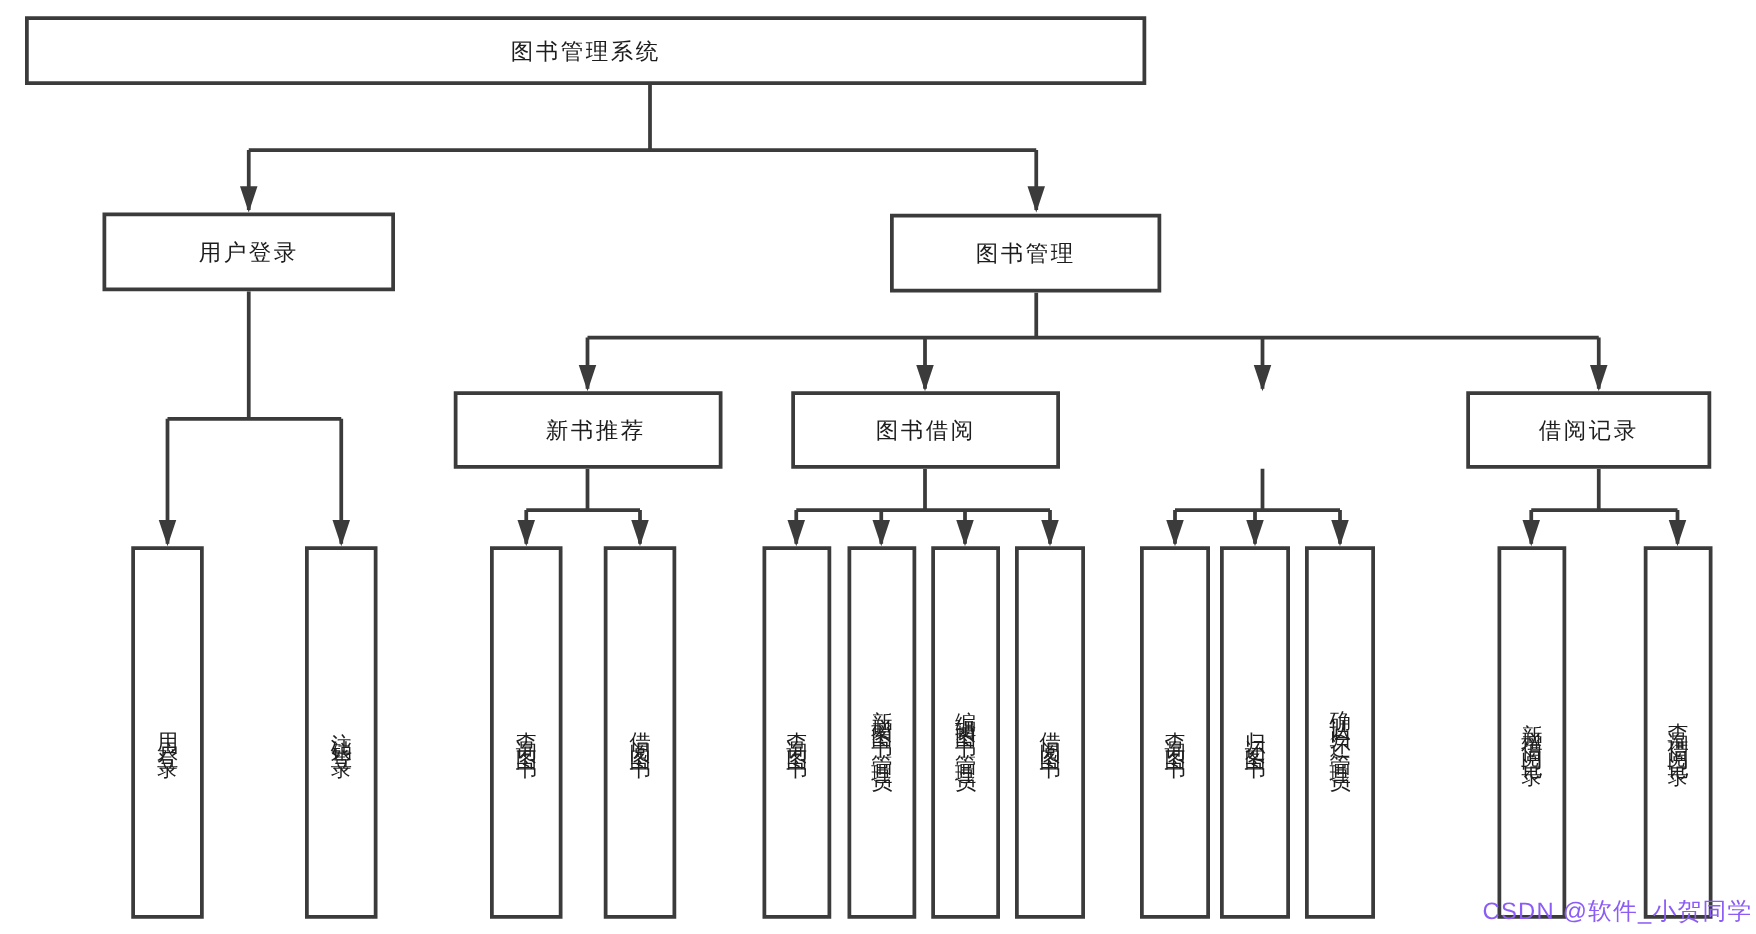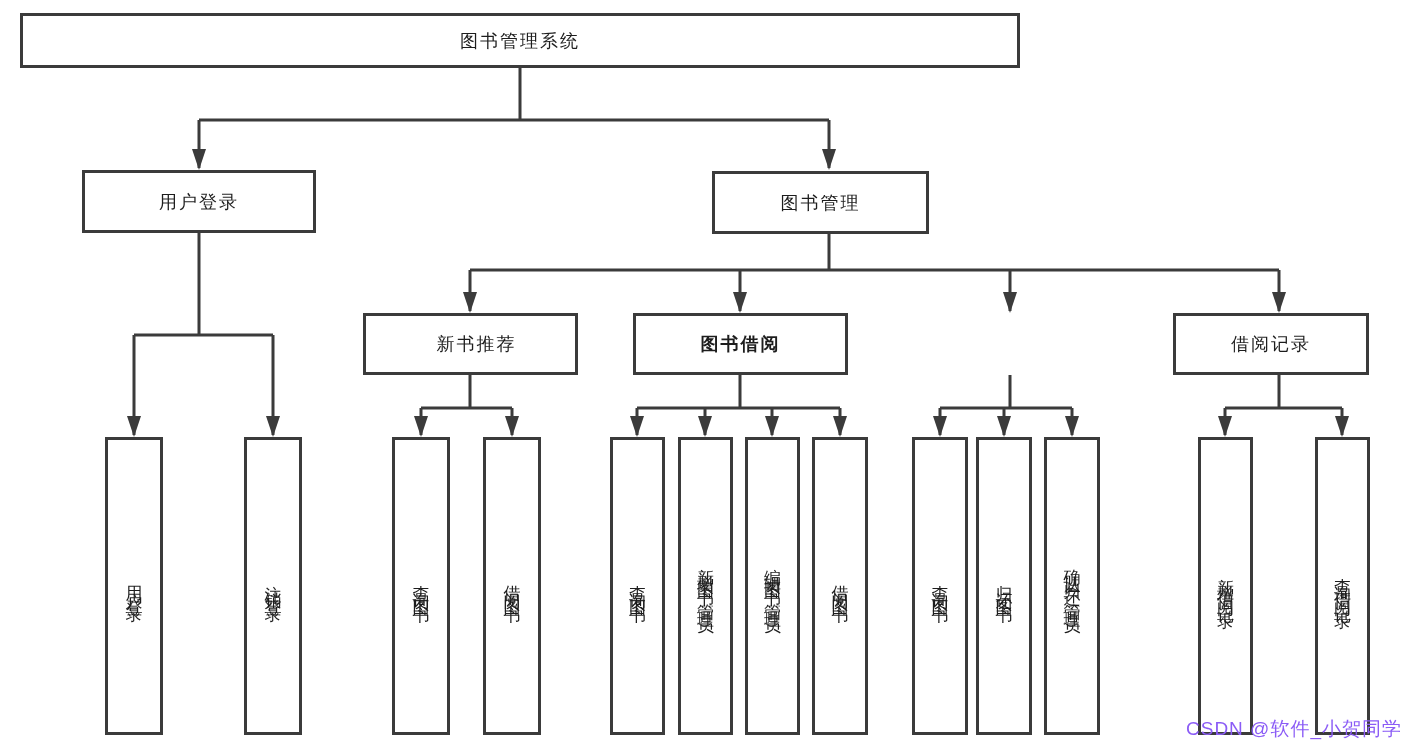--- a/index.html
+++ b/index.html
@@ -86,35 +86,35 @@
     <path d="M1010,375 V408 M940,408 H1072 M940,408 V435 M1004,408 V435 M1072,408 V435"></path>
     <polygon points="933,416 947,416 940,437" fill="currentColor" stroke="none"></polygon>
     <polygon points="997,416 1011,416 1004,437" fill="currentColor" stroke="none"></polygon>
     <polygon points="1065,416 1079,416 1072,437" fill="currentColor" stroke="none"></polygon>
 
     <path d="M1279,375 V408 M1225,408 H1342 M1225,408 V435 M1342,408 V435"></path>
     <polygon points="1218,416 1232,416 1225,437" fill="currentColor" stroke="none"></polygon>
     <polygon points="1335,416 1349,416 1342,437" fill="currentColor" stroke="none"></polygon>
   </svg>
 
-  <div class="box hbox" style="left:20px;top:13px;width:1000px;height:55px;">
+  <div class="box hbox" style="left:20px;top:13px;width:897px;height:55px;">
     <span>图书管理系统</span>
   </div>
 
   <div class="box hbox" style="left:82px;top:170px;width:234px;height:63px;">
     <span>用户登录</span>
   </div>
   <div class="box hbox" style="left:712px;top:171px;width:217px;height:63px;">
     <span>图书管理</span>
   </div>
 
   <div class="box hbox" style="left:363px;top:313px;width:215px;height:62px;padding-left:12px;">
     <span>新书推荐</span>
   </div>
-  <div class="box hbox" style="left:633px;top:313px;width:215px;height:62px;font-weight:bold;">
+  <div class="box hbox" style="left:633px;top:313px;width:215px;height:62px;">
     <span>图书借阅</span>
   </div>
   <div class="box hbox" style="left:1173px;top:313px;width:196px;height:62px;">
     <span>借阅记录</span>
   </div>
 
   <div class="box vbox" style="left:105px;top:437px;width:58px;height:298px;">
     <span>用户登录</span>
   </div>
   <div class="box vbox" style="left:244px;top:437px;width:58px;height:298px;">

